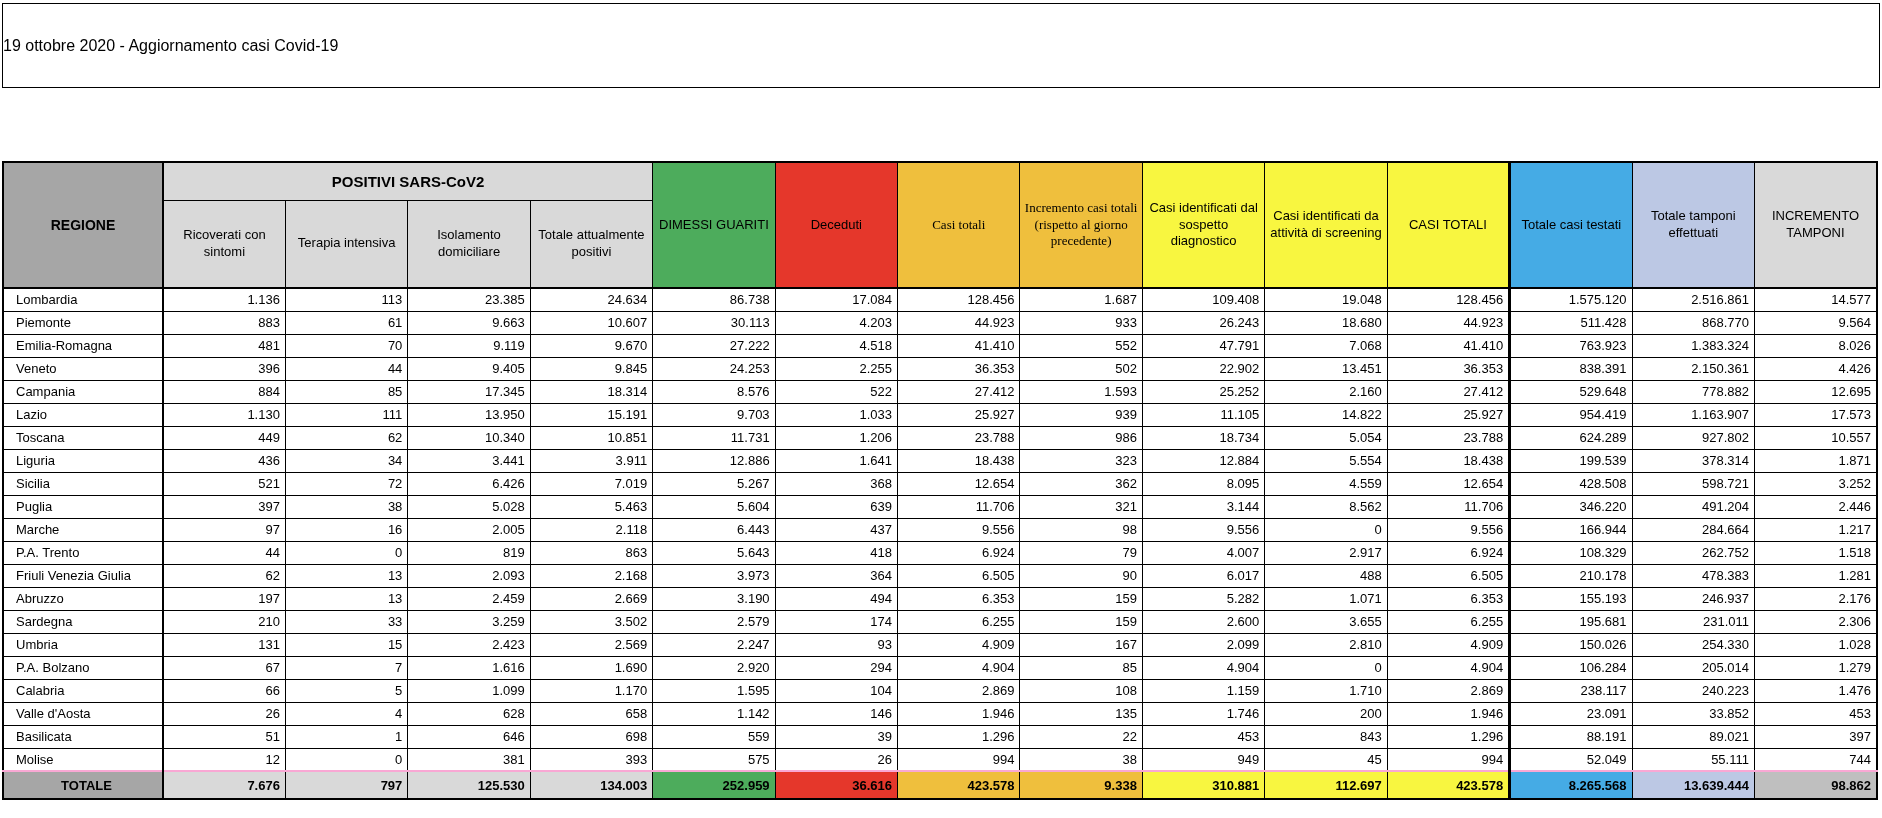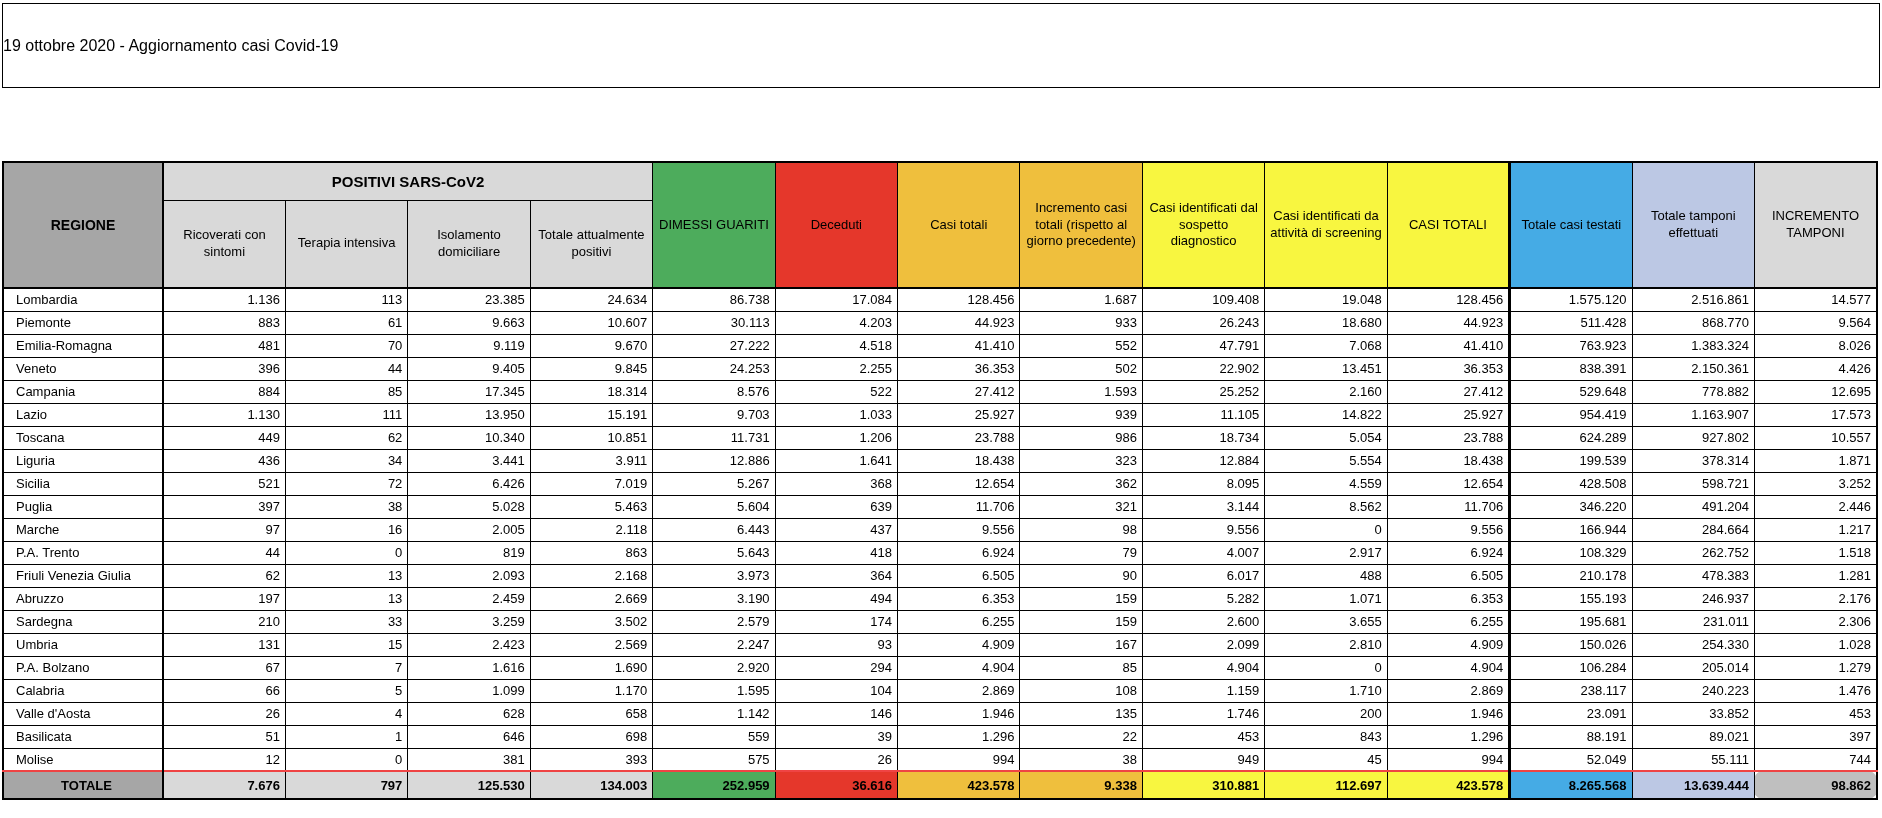--- a/index.html
+++ b/index.html
@@ -33,39 +33,39 @@
     vertical-align:middle;
     padding:2px 3px;
     line-height:1.3;
     border-bottom-width:2px;
   }
   th.h-region { font-weight:bold; font-size:14px; background:var(--c-mid_gray); border-right:2px solid #000; }
   th.h-group  { font-weight:bold; font-size:15px; background:var(--c-light_gray); height:38px; border-bottom-width:1px;margin-left:28px; }
   tr.subhead th { height:88px; background:var(--c-light_gray); }
   th.h-green    { background:var(--c-green); }
   th.h-red      { background:var(--c-red); }
-  th.h-orange   { background:var(--c-orange); }
+  th.h-orange   { background:var(--c-orange);font-family:Liberation Serif, serif; }
   th.h-yellow   { background:var(--c-yellow); }
   th.h-blue     { background:var(--c-blue); }
   th.h-lavender { background:var(--c-lavender); }
   th.h-gray     { background:var(--c-light_gray); }
   td { font-size:13px; height:23px; padding:1px 5px; background:#fff; }
   td.num { text-align:right; }
   td.region { text-align:left; padding-left:12px; border-right:2px solid #000; }
-  tr.total { border-top:2px solid #ef4444; }
+  tr.total { border-top:2px solid #f9a8d4; }
   tr.total td { font-weight:bold; height:28px; }
   td.total-name { background:var(--c-mid_gray); text-align:center; }
   .g-positivi { background:var(--c-light_gray); }
   .g-green    { background:var(--c-green); }
   .g-red      { background:var(--c-red);margin-top:44px; }
   .g-orange   { background:var(--c-orange); }
   .g-yellow   { background:var(--c-yellow); }
   .g-blue     { background:var(--c-blue); }
   .g-lavender { background:var(--c-lavender); }
-  .g-gray     { background:var(--c-total_gray);border-radius:9px; }
+  .g-gray     { background:var(--c-total_gray); }
   .sep-left { border-left:3px solid #000 !important; }
 </style>
 </head>
 <body>
 
 <div class="title-box">
   <div>19 ottobre 2020 - Aggiornamento casi Covid-19</div>
 </div>
 
 <table class="covid-table">

